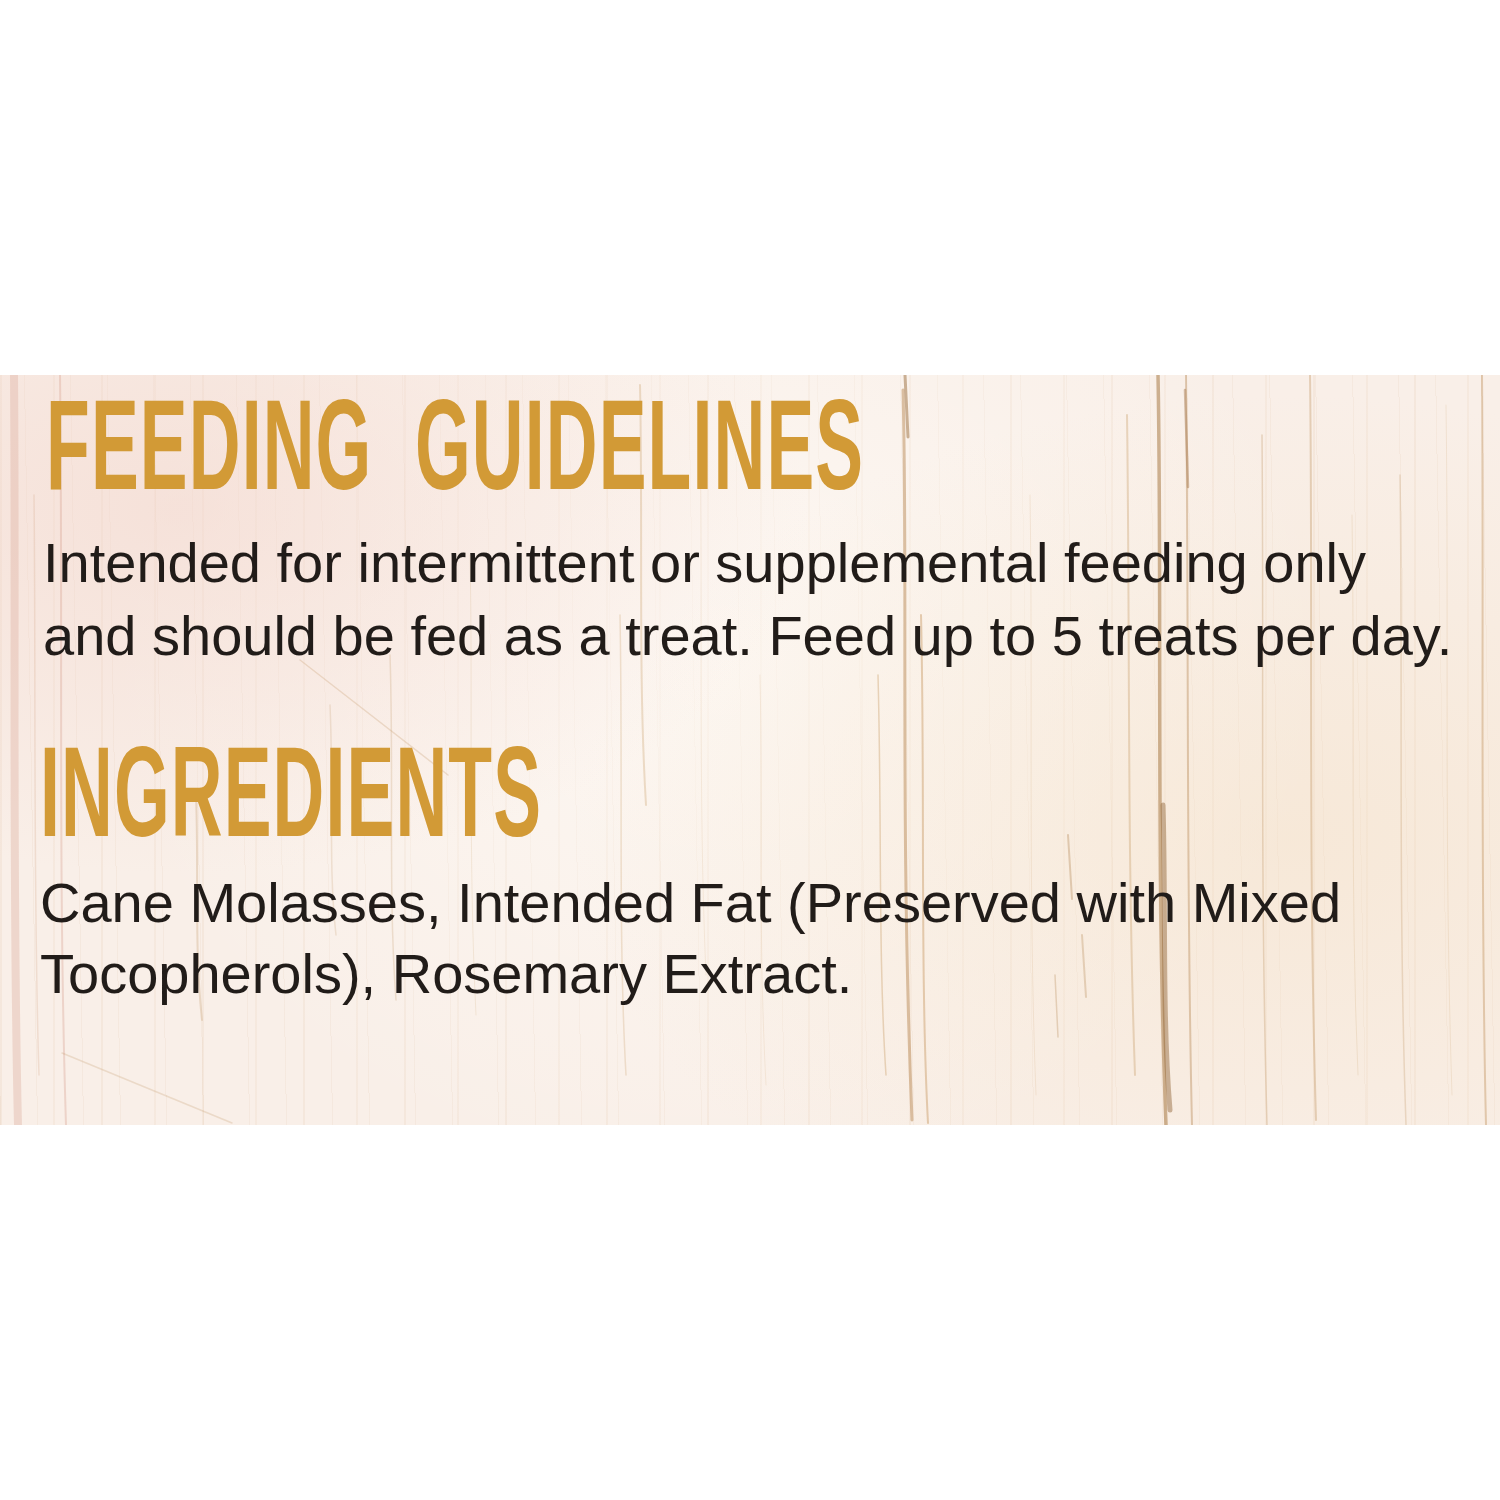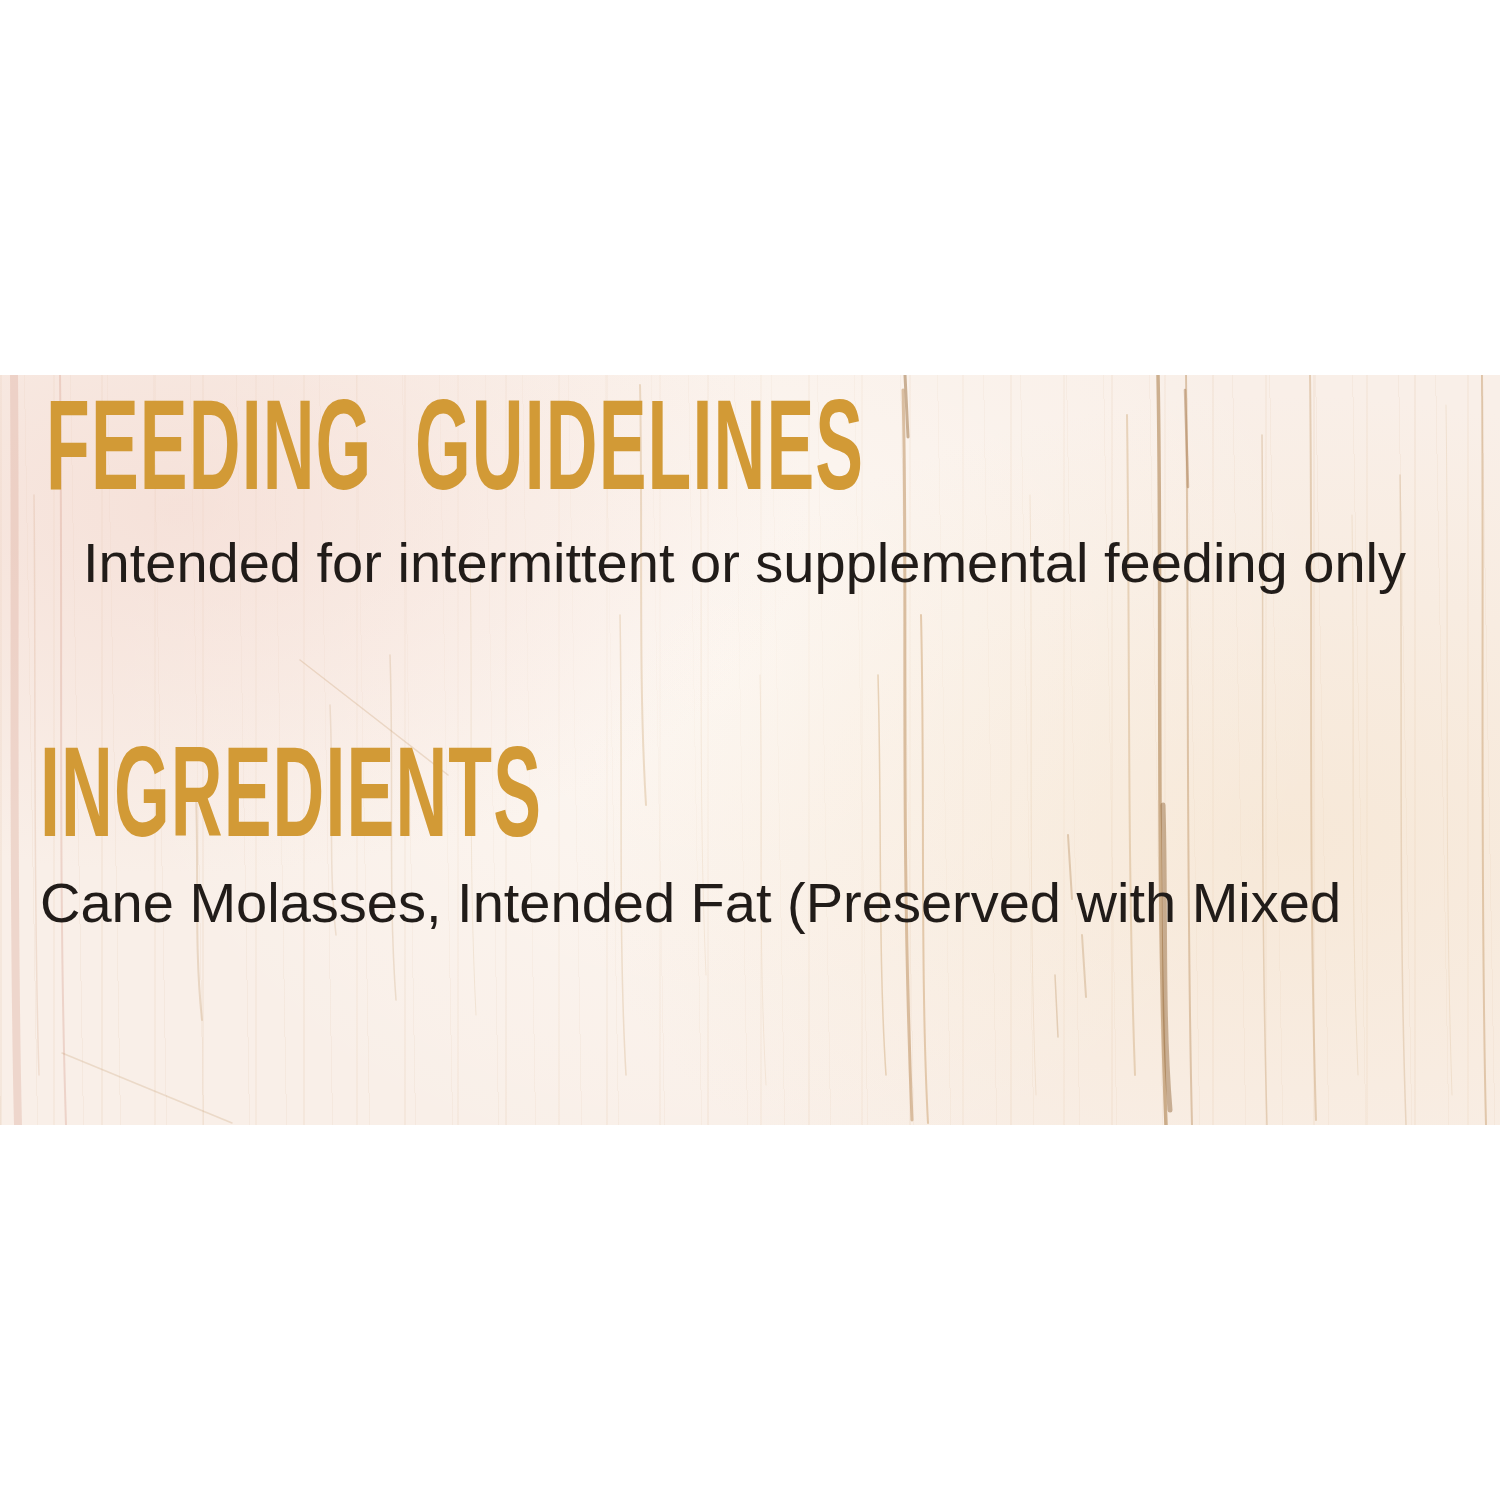--- a/index.html
+++ b/index.html
@@ -33,21 +33,21 @@
   }
   .heading-feeding{left:46px;top:6px;}
   .heading-ingredients{left:40px;top:353px;}
   .body-para{
     position:absolute;
     font-size:56px;
     color:var(--ink,#211c19);
     white-space:nowrap;
     letter-spacing:0;
   }
-  .para-feeding{left:43px;top:151px;line-height:73px;margin-left:40px;}
+  .para-feeding{left:43px;top:151px;line-height:73px;}
   .para-ingredients{left:40px;top:492px;line-height:71px;}
   .text-line{display:block;}
 </style>
 </head>
 <body style="background: rgb(255, 255, 255);">
 
 <div class="label-panel" style="background-color: rgb(249, 239, 232);">
 
   <svg class="grain-svg" viewBox="0 0 1500 750" aria-hidden="true">
     <g fill="none" stroke-linecap="round">
@@ -88,23 +88,25 @@
       <path d="M1400,100 C1403,300 1398,520 1406,750" stroke="#c49a6d" stroke-width="1.5" opacity="0.30"></path>
       <path d="M1446,30 C1449,240 1444,480 1452,720" stroke="#d1ac7e" stroke-width="1" opacity="0.22"></path>
       <path d="M1482,0 C1484,250 1480,500 1486,750" stroke="#bd8f58" stroke-width="2" opacity="0.40"></path>
     </g>
   </svg>
 
   <div>
     <div class="section-heading heading-feeding">FEEDING GUIDELINES</div>
     <div class="body-para para-feeding">
       <span class="text-line">Intended for intermittent or supplemental feeding only</span>
+      <span class="text-line">and should be fed as a treat. Feed up to 5 treats per day.</span>
     </div>
   </div>
 
   <div>
     <div class="section-heading heading-ingredients">INGREDIENTS</div>
     <div class="body-para para-ingredients">
       <span class="text-line">Cane Molasses, Intended Fat (Preserved with Mixed</span>
+      <span class="text-line">Tocopherols), Rosemary Extract.</span>
     </div>
   </div>
 
 </div>
 
 </body></html>

